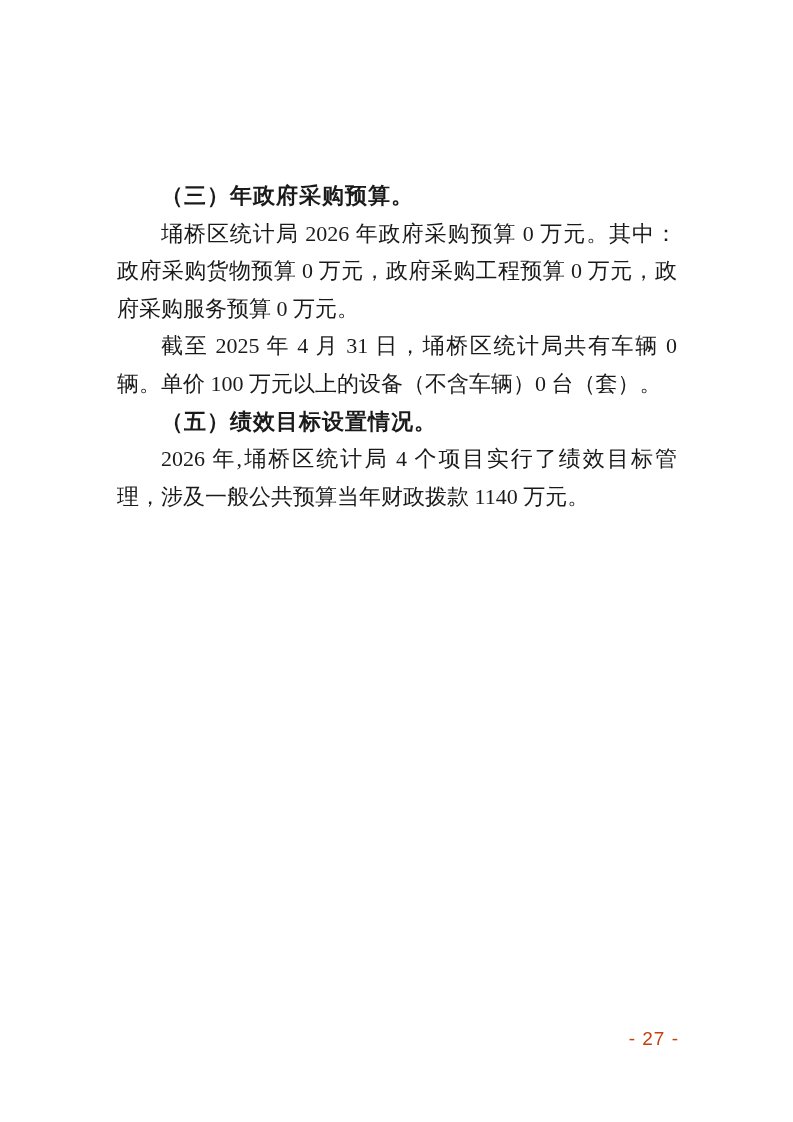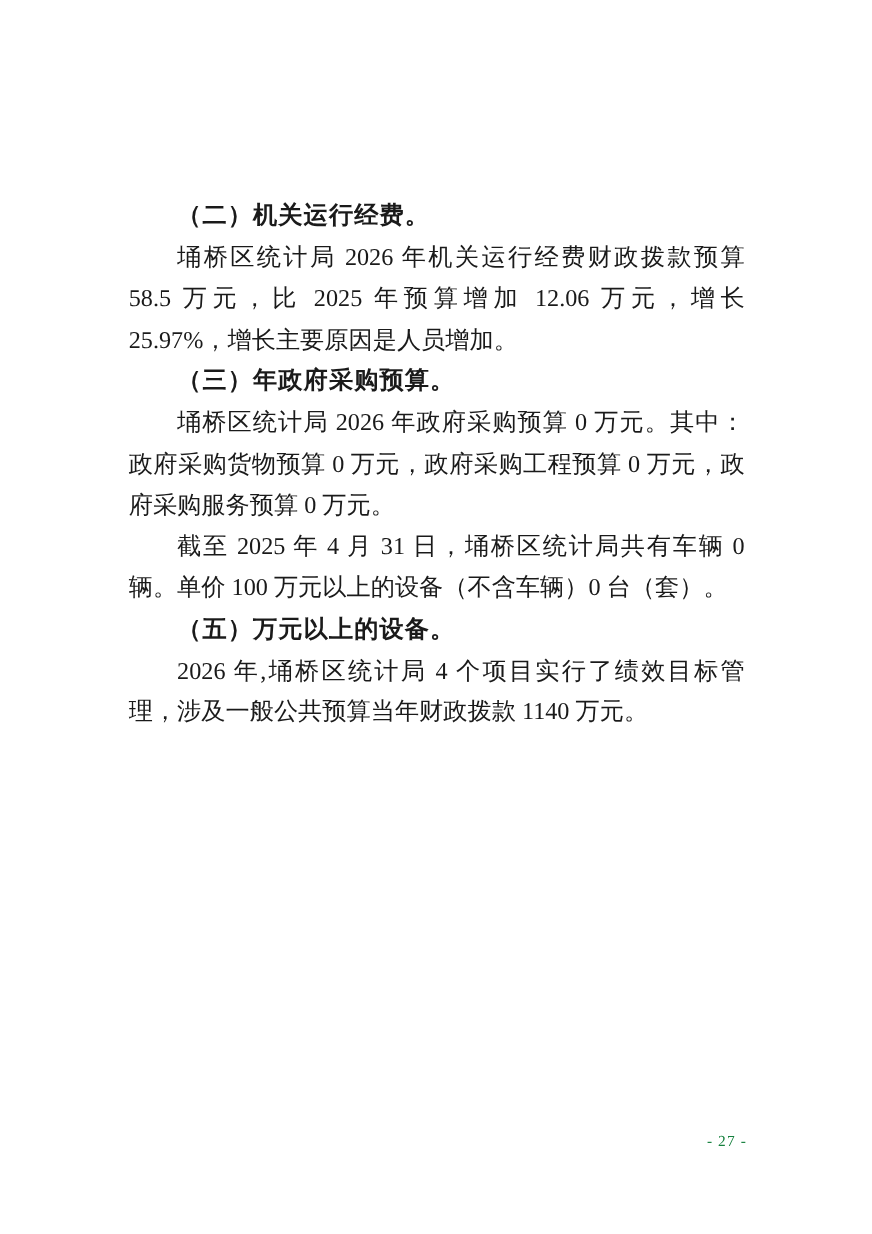--- a/index.html
+++ b/index.html
@@ -45,50 +45,46 @@
     padding: 0;
     text-indent: 2em;
     text-align: justify;
     
     text-justify: inter-character;
   }
   .page-footer {
     position: absolute;
     top: 1029px;
     right: 114px;
-    font-size: 14px;
+    font-size: 19px;
     line-height: 20px;
-    color: #15803d;
-    font-family: Liberation Serif, serif;
+    color: #c2410c;
+    font-family: Liberation Sans, sans-serif;
     letter-spacing: 1px;
   }
 </style>
 </head>
 <body>
 
 <div class="page">
 
   <main class="content">
 
-    <section>
-      <h2 class="section-heading">（二）机关运行经费。</h2>
-      <p class="paragraph">埇桥区统计局 2026 年机关运行经费财政拨款预算 58.5 万元，比 2025 年预算增加 12.06 万元，增长 25.97%，增长主要原因是人员增加。</p>
-    </section>
 
     <section>
       <h2 class="section-heading">（三）年政府采购预算。</h2>
       <p class="paragraph">埇桥区统计局 2026 年政府采购预算 0 万元。其中：政府采购货物预算 0 万元，政府采购工程预算 0 万元，政府采购服务预算 0 万元。</p>
     </section>
 
     <section>
       <p class="paragraph">截至 2025 年 4 月 31 日，埇桥区统计局共有车辆 0 辆。单价 100 万元以上的设备（不含车辆）0 台（套）。</p>
     </section>
 
     <section>
-      <h2 class="section-heading">（五）万元以上的设备。</h2>
+      <h2 class="section-heading">（五）绩效目标设置情况。</h2>
       <p class="paragraph">2026 年,埇桥区统计局 4 个项目实行了绩效目标管理，涉及一般公共预算当年财政拨款 1140 万元。</p>
     </section>
 
   </main>
 
   <div class="page-footer">- 27 -</div>
 
 </div>
 
 </body></html>

